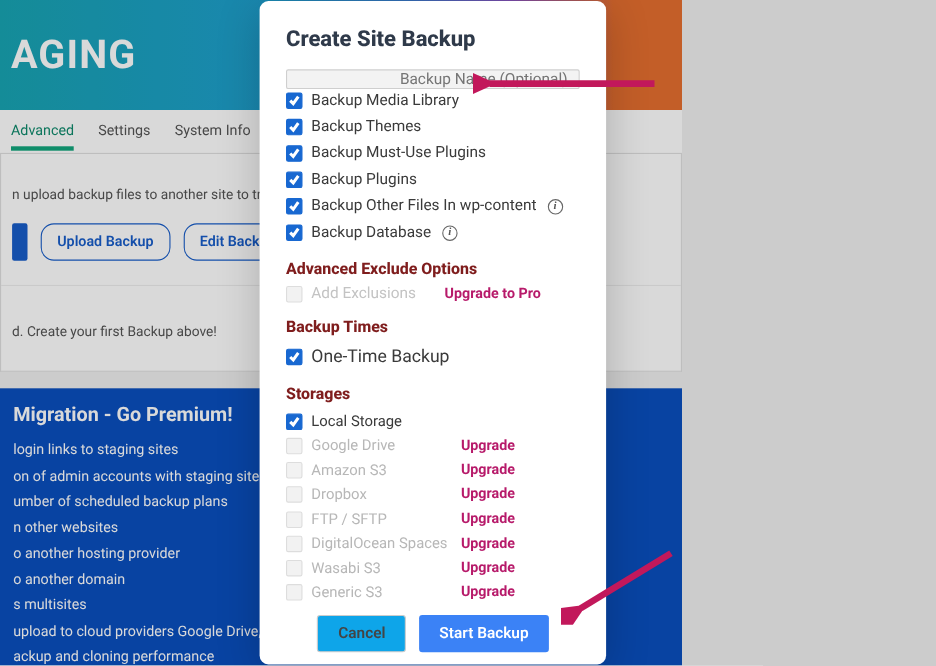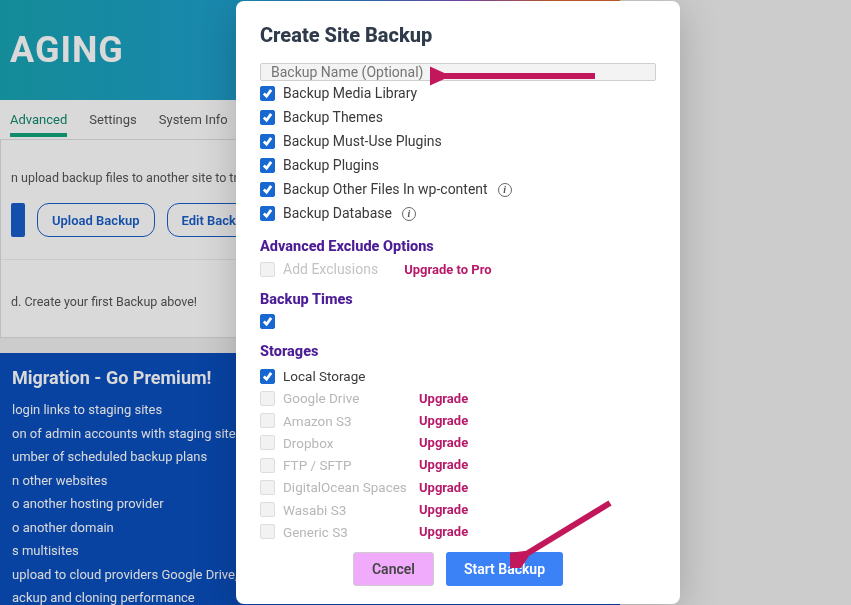--- a/index.html
+++ b/index.html
@@ -45,64 +45,64 @@
   .bg-premium h3 { font-size: 18px; font-weight: 700; margin-bottom: 10px; }
   .bg-premium .row { font-size: 13px; line-height: 1.5; padding: 2px 0;}
 
   
   .overlay {
     position: absolute; inset: 0; background: rgba(0,0,0,0.15);
   }
 
   
   .modal {
-    position: absolute; left: 236px; top: 1px; width: 444px; height: 603px;
+    position: absolute; left: 236px; top: 1px; width: 315px; height: 603px;
     background: #fff; border-radius: 8px; box-shadow: 0 8px 40px rgba(0,0,0,.2);
     padding: 22px 24px 18px; display: flex; flex-direction: column;
     color: #3a3a3a;
   }
   .modal h2 { font-size: 20px; font-weight: 800; color: #2f3a4a; margin-bottom: 16px; }
   .name-input {
     width: 100%; height: 34px; padding: 0 10px;
     border: 1px solid #cfcfcf; background: #f3f3f3; color: #8a8a8a;
-    font-size: 14px; border-radius: 2px;
+    font-size: 14px; border-radius: 2px; text-align: right;
   }
   .section-gap { height: 15px; }
   .check-list { display: flex; flex-direction: column; gap: 3px; font-size: 14px; }
   .check-row { display: flex; align-items: center; gap: 8px; line-height: 1.5; }
   .cb {
     width: 15px; height: 15px; border: 1px solid #bbb; border-radius: 2px;
     display: flex; align-items: center; justify-content: center; flex-shrink: 0;
     background: #fff;
   }
   .cb.checked { background: #1868d1; border-color: #1868d1; }
   .cb.checked svg { display: block; }
   .cb svg { display: none; width: 11px; height: 11px; stroke: #fff; stroke-width: 3; fill: none; }
   .cb.disabled { background: #f2f2f2; border-color: #ddd; }
   .label.disabled { color: #b7b7b7; }
   .info-circle {
     width: 14px; height: 14px; border: 1.3px solid #666; border-radius: 50%;
     display: inline-flex; align-items: center; justify-content: center;
     font-size: 10px; color: #555; font-family: serif; font-style: italic; font-weight: 600;
     margin-left: 2px;
   }
-  .section-title { font-weight: 800; font-size: 14.5px; color: #4c1d95; margin: 14px 0 6px; }
+  .section-title { font-weight: 800; font-size: 14.5px; color: #7f1d1d; margin: 14px 0 6px; }
   .upgrade-link { color: #b71a6a; font-weight: 700; font-size: 13px; text-decoration: none; }
   .addexcl-row { display: flex; align-items: center; gap: 8px; font-size: 14px; }
   .addexcl-row .label { color: #c3c3c3; }
   .storage-row {
     display: flex; align-items: center; gap: 8px; font-size: 13.5px; line-height: 1.5;
   }
   .storage-list { display: flex; flex-direction: column; gap: 2px; }
   .storage-row .label { width: 128px; }
   .modal-footer {
     margin-top: auto; display: flex; justify-content: center; gap: 12px; padding-top: 10px;
   }
   .btn-cancel {
-    padding: 8px 18px; border: 1px solid #ccc; background: #f0abfc; color: #444;
+    padding: 8px 18px; border: 1px solid #ccc; background: #0ea5e9; color: #444;
     border-radius: 3px; font-size: 14px; font-weight: 600;
   }
   .btn-start {
     padding: 8px 18px; border: none; background: #3b82f6; color: #fff;
     border-radius: 3px; font-size: 14px; font-weight: 600;
   }
 
   
   .arrow { position: absolute; pointer-events: none; }
 </style>
@@ -213,20 +213,21 @@
     <a class="upgrade-link">Upgrade to Pro</a>
   </div>
 
   <div class="section-title">Backup Times</div>
   <div class="check-row">
     <span class="cb checked">
         <svg viewBox="0 0 12 12">
           <path d="M2 6l3 3 5-7"></path>
         </svg>
       </span>
+    <span class="label">One-Time Backup</span>
   </div>
 
   <div class="section-title">Storages</div>
   <div class="storage-list">
     <div class="storage-row">
       <span class="cb checked">
           <svg viewBox="0 0 12 12">
             <path d="M2 6l3 3 5-7"></path>
           </svg>
         </span>

